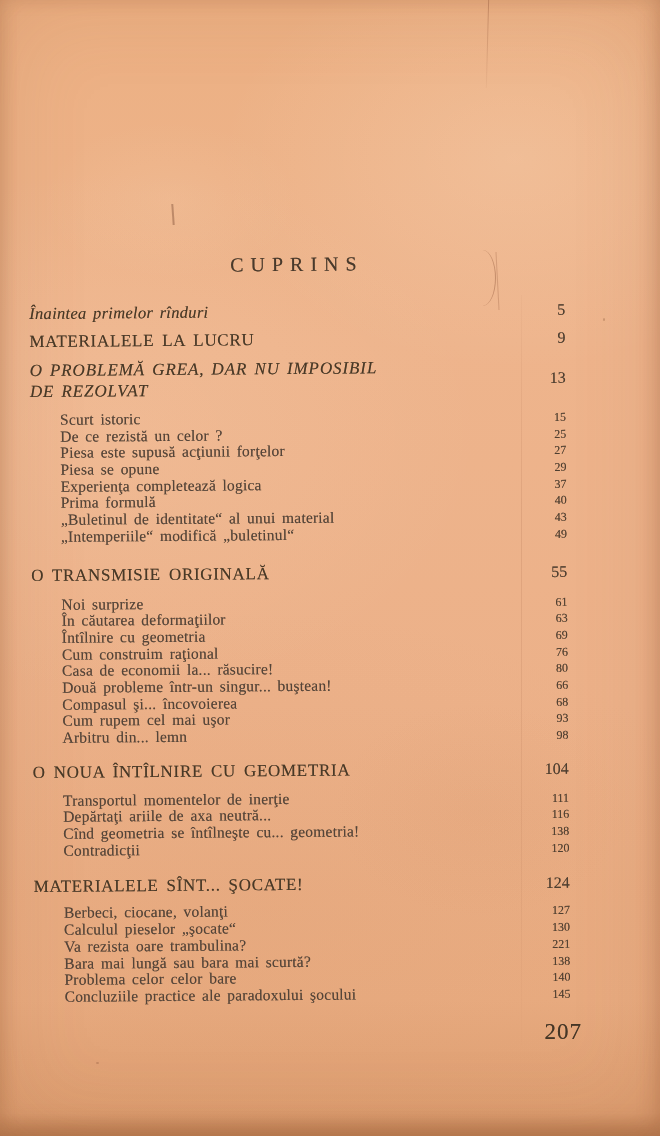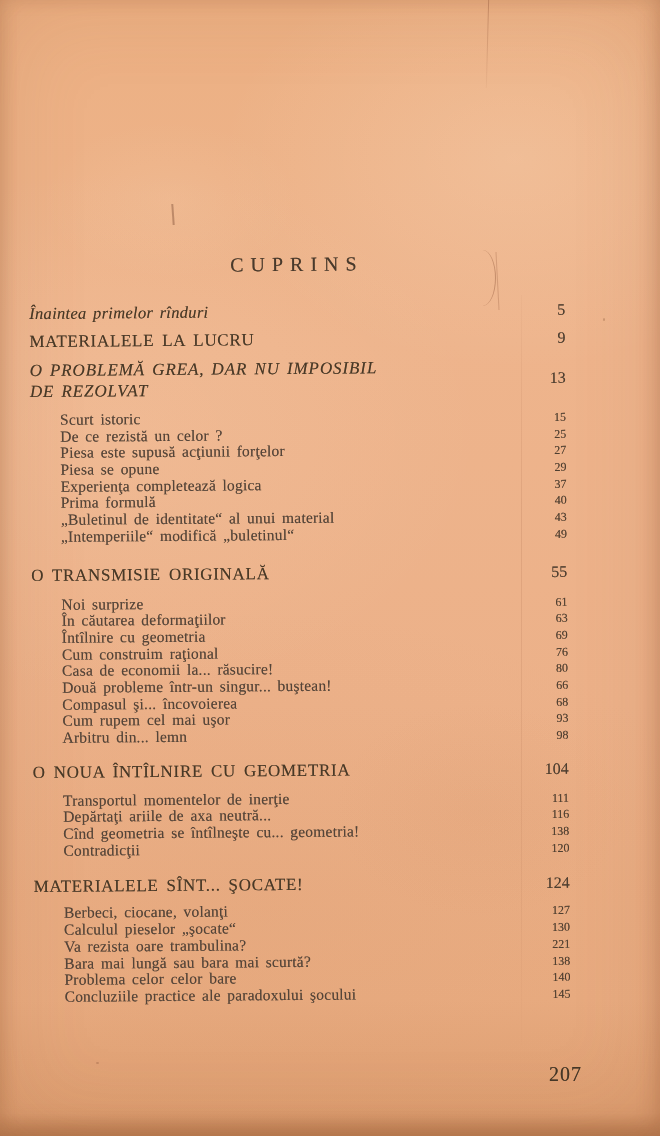--- a/index.html
+++ b/index.html
@@ -88,24 +88,23 @@
   }
   .pg {
     width: 48px; flex-shrink: 0; text-align: right;
     font-size: 12px; color: #4e3f31;
   }
   .chapter-row .pg { font-size: 16px; }
 
   .folio {
     position: absolute;
     right: 78px; top: 1019px;
-    font-size: 20px; letter-spacing: 1px;
+    font-size: 23px; letter-spacing: 1px;
     color: #443626;
     text-shadow: 0 0 0.5px rgba(68,54,38,0.6);
-    margin-top: 44px;
   }
 </style>
 </head>
 <body>
 
 <div class="page">
   <div class="artifact crease-top"></div>
   <div class="artifact crease-arc"></div>
   <div class="artifact crease-mid"></div>
   <div class="artifact crease-long"></div>

